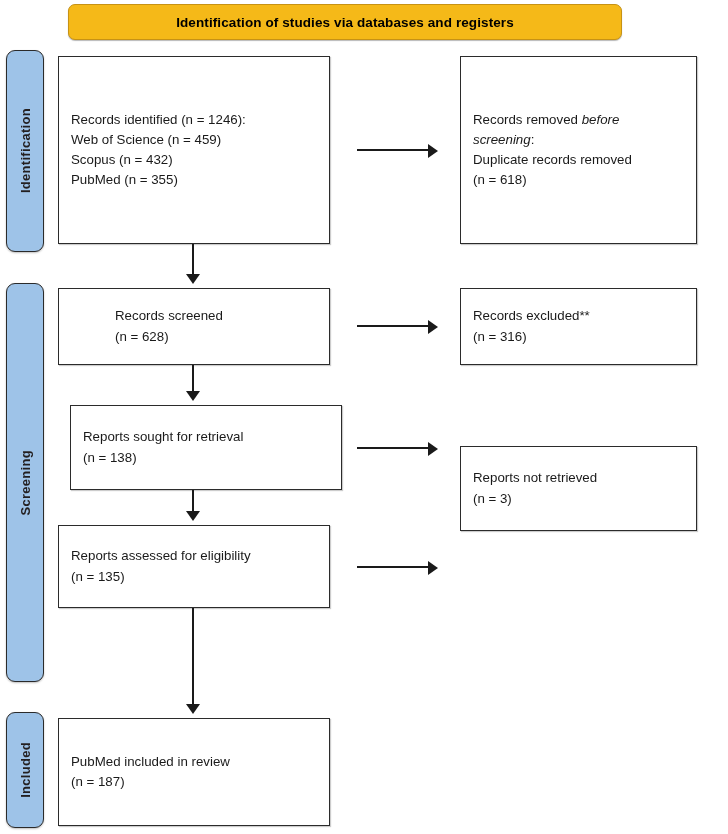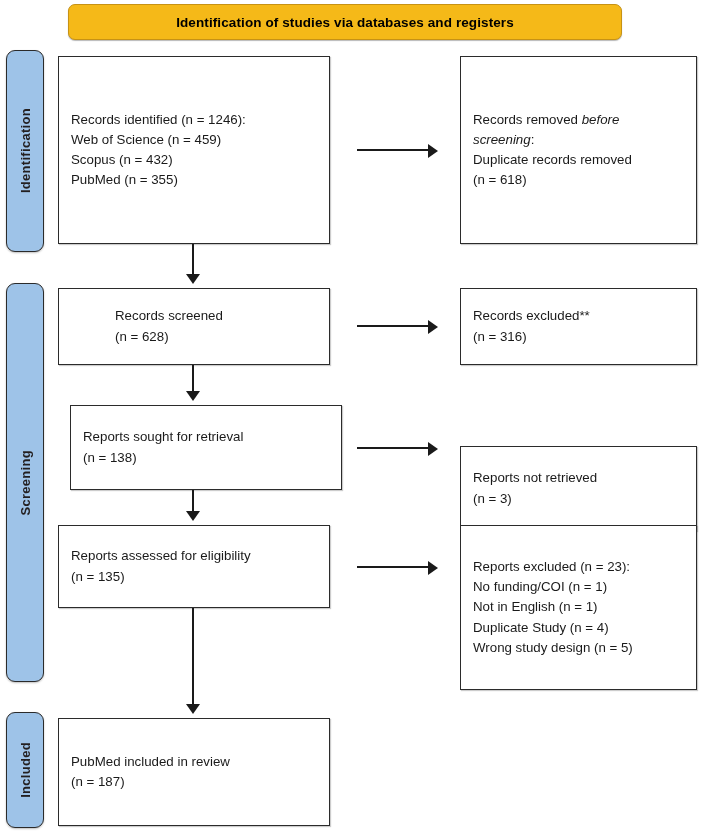--- a/index.html
+++ b/index.html
@@ -119,27 +119,20 @@
   <div class="box col-right" id="box-not-retrieved">
     <div class="txt"><span>Reports not retrieved</span>
 <span>(n = 3)</span></div>
   </div>
 
   <div class="box col-left" id="box-assessed">
     <div class="txt"><span>Reports assessed for eligibility</span>
 <span>(n = 135)</span></div>
   </div>
 
-  <div class="box col-right" id="box-rep-excluded">
-    <div class="txt"><span>Reports excluded (n = 23):</span>
-<span>    No funding/COI (n = 1)</span>
-<span>    Not in English (n = 1)</span>
-<span>    Duplicate Study (n = 4)</span>
-<span>    Wrong study design (n = 5)</span></div>
-  </div>
 
   <div class="box col-left" id="box-included">
     <div class="txt"><span>PubMed included in review</span>
 <span>(n = 187)</span></div>
   </div>
 
   <div class="vline" id="v1"></div>
   <div class="vhead" id="v1h"></div>
   <div class="vline" id="v2"></div>
   <div class="vhead" id="v2h"></div>

